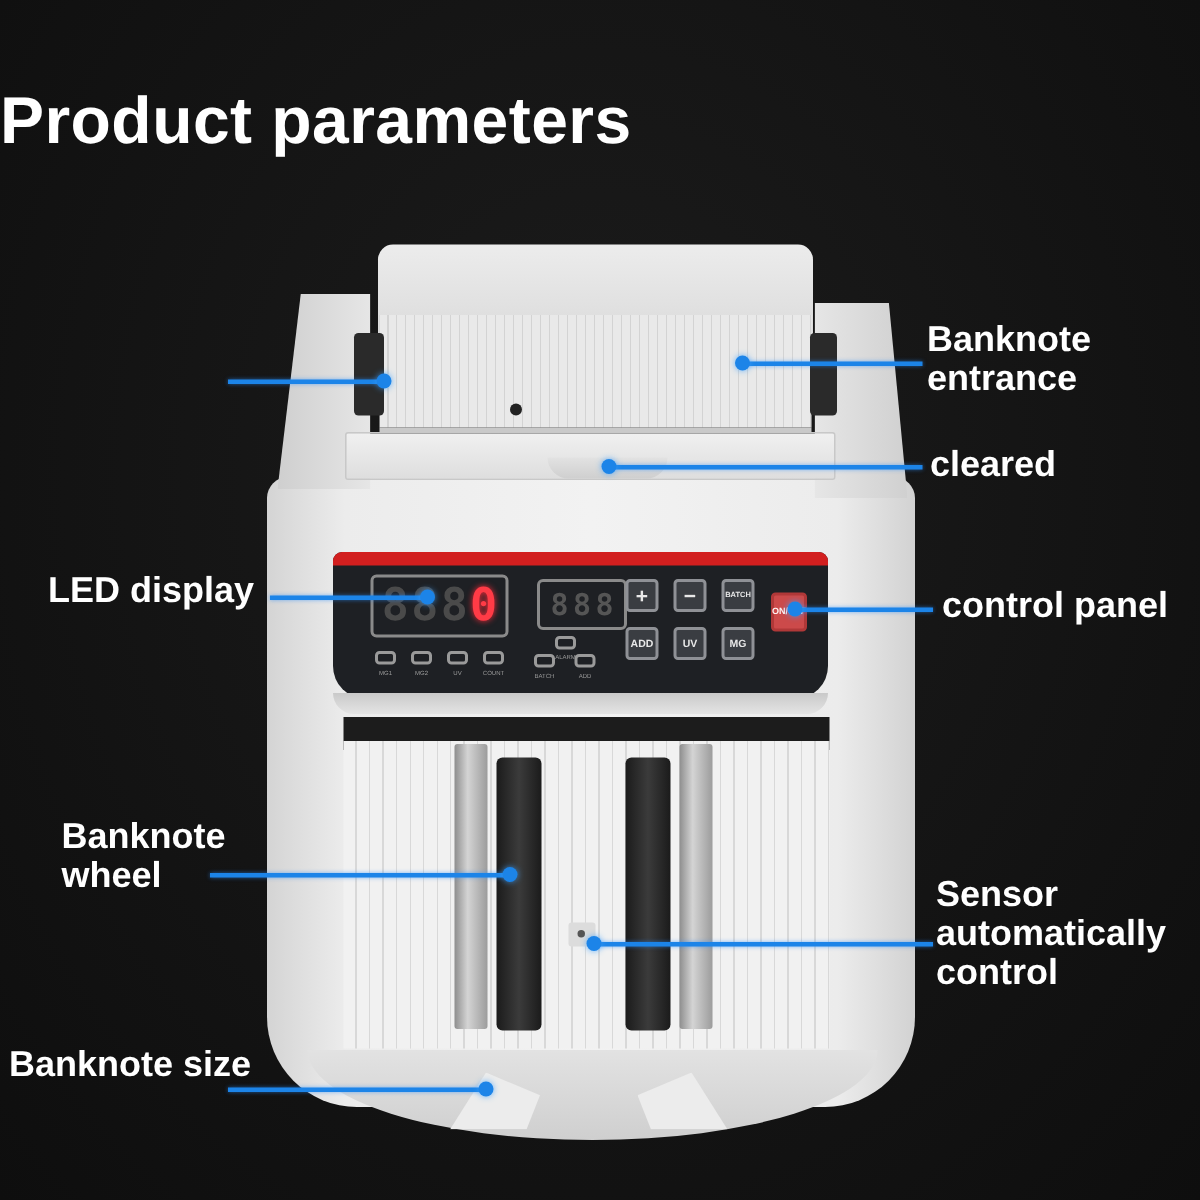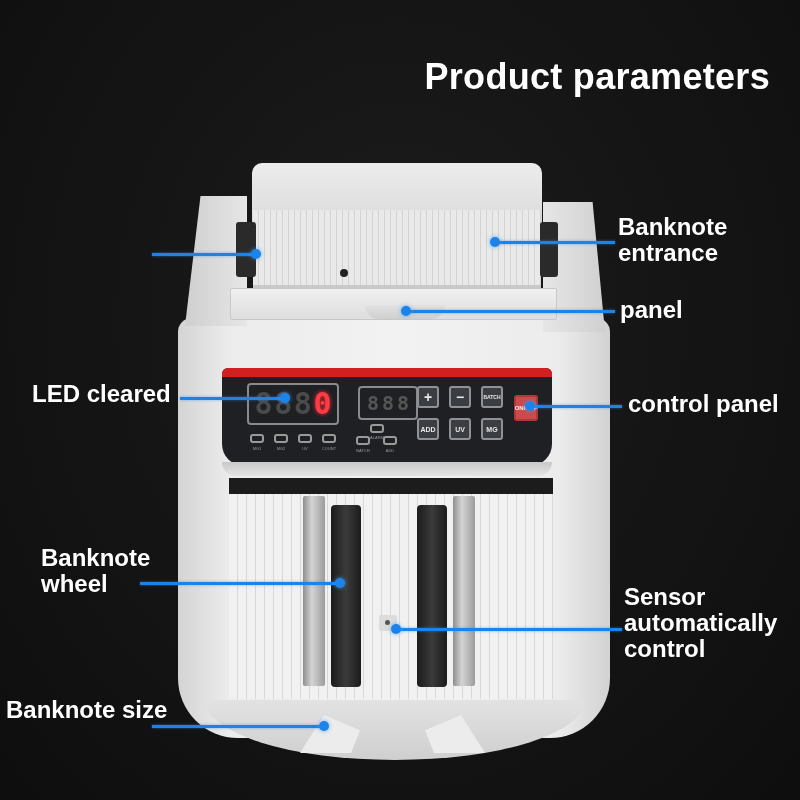--- a/index.html
+++ b/index.html
@@ -2,22 +2,22 @@
 <html><head>
   <meta charset="utf-8">
   <style>
     * { box-sizing: border-box; margin: 0; padding: 0; }
     html, body { width: 800px; height: 800px; background: #141414; overflow: hidden; }
     body { position: relative; font-family: "Liberation Sans", "DejaVu Sans", sans-serif; }
 
     .canvas { position: absolute; left: 0; top: 0; width: 800px; height: 800px;
       background: radial-gradient(ellipse at 50% 40%, #1c1c1c 0%, #121212 70%, #0e0e0e 100%); }
 
-    .title { position: absolute; left: 0; top: 56px; width: 770px; text-align: right;
-      color: #ffffff; font-weight: 700; font-size: 36px; letter-spacing: 0.3px; }
+    .title { position: absolute; left: 0; top: 56px; width: 770px; text-align: left;
+      color: #ffffff; font-weight: 700; font-size: 44px; letter-spacing: 0.3px; }
 
     
     .machine { position: absolute; left: 0; top: 0; width: 800px; height: 800px; }
     .part { position: absolute; }
 
     
     .hopper-back { left: 252px; top: 163px; width: 290px; height: 70px;
       background: linear-gradient(#ececec, #d9d9d9); border-radius: 10px 10px 0 0; }
     
     .shoulder-l { left: 185px; top: 196px; width: 62px; height: 130px;
@@ -167,25 +167,25 @@
   </div>
 
   <div class="line" style="left:152px;top:253px;width:104px"></div>
   <div class="dot" style="left:251px;top:249px"></div>
 
   <div class="label" style="left:618px;top:214px">Banknote
 entrance</div>
   <div class="line" style="left:495px;top:241px;width:120px"></div>
   <div class="dot" style="left:490px;top:237px"></div>
 
-  <div class="label" style="left:620px;top:297px">panel</div>
+  <div class="label" style="left:620px;top:297px">cleared</div>
   <div class="line" style="left:406px;top:310px;width:209px"></div>
   <div class="dot" style="left:401px;top:306px"></div>
 
-  <div class="label" style="left:32px;top:381px">LED cleared</div>
+  <div class="label" style="left:32px;top:381px">LED display</div>
   <div class="line" style="left:180px;top:397px;width:105px"></div>
   <div class="dot" style="left:280px;top:393px"></div>
 
   <div class="label" style="left:628px;top:391px">control panel</div>
   <div class="line" style="left:530px;top:405px;width:92px"></div>
   <div class="dot" style="left:525px;top:401px"></div>
 
   <div class="label" style="left:41px;top:545px">Banknote
 wheel</div>
   <div class="line" style="left:140px;top:582px;width:200px"></div>

